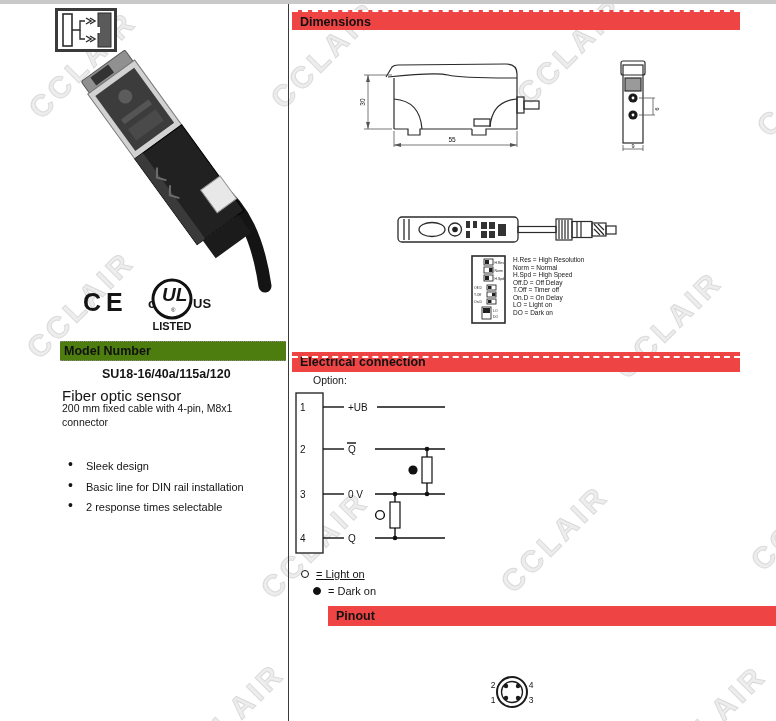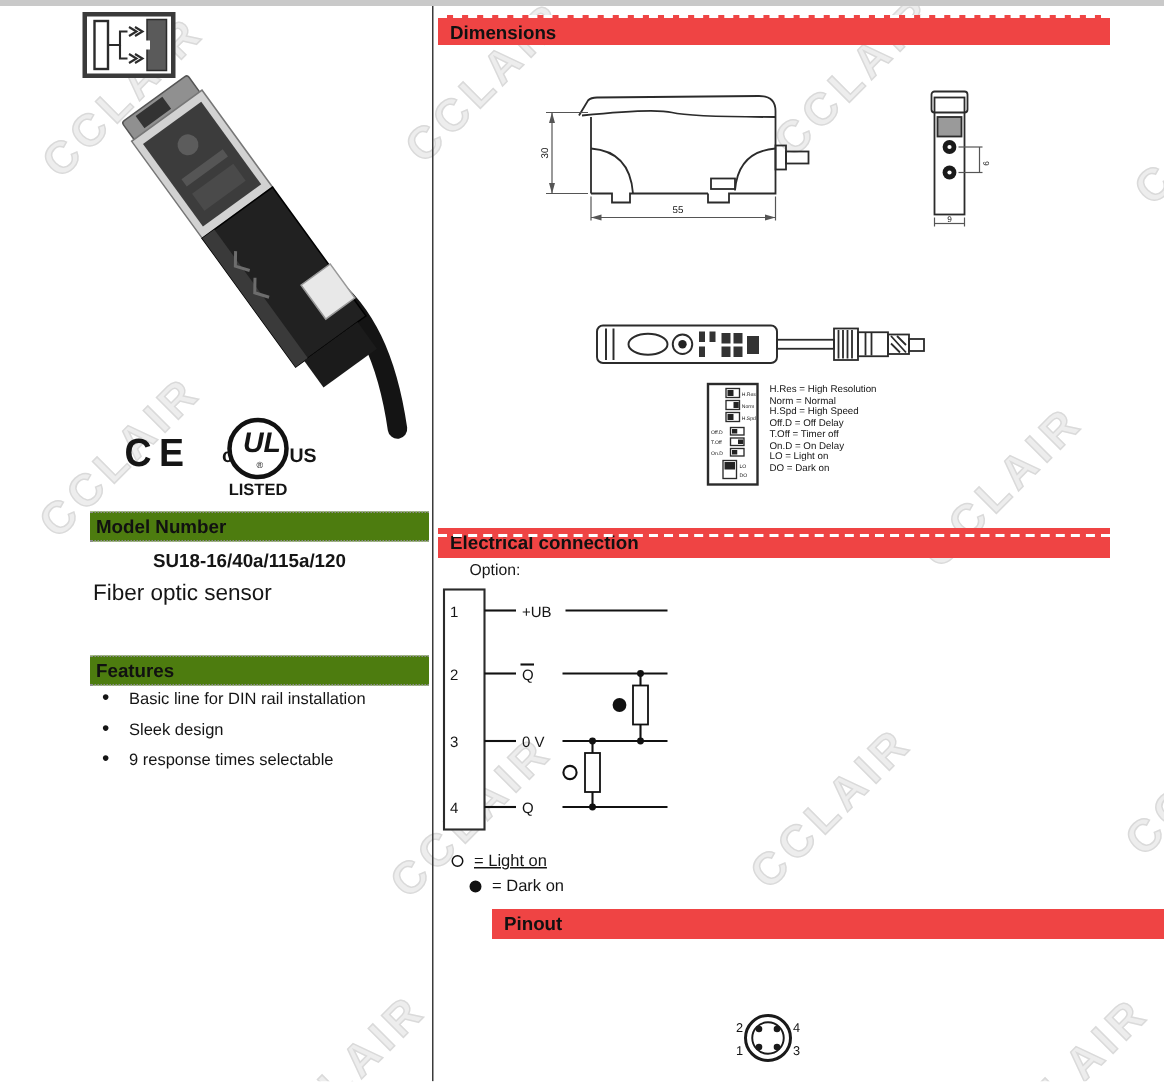--- a/index.html
+++ b/index.html
@@ -97,26 +97,26 @@
     <text x="8" y="34" font-size="13" font-weight="bold">c</text>
     <text x="22" y="27" font-size="19" font-weight="bold" font-style="italic">UL</text>
     <text x="31" y="38" font-size="6">®</text>
     <text x="53" y="34" font-size="13" font-weight="bold">US</text>
     <text x="32" y="56" font-size="11" font-weight="bold" text-anchor="middle">LISTED</text>
   </svg>
 
   <div class="lbar" style="top:341px;">Model Number</div>
   <div class="abs model-number">SU18-16/40a/115a/120</div>
   <div class="abs model-type">Fiber optic sensor</div>
-
-  <div class="lbar" style="top:437px;">Features</div>
+  <div class="abs model-desc">200 mm fixed cable with 4-pin, M8x1 connector</div>
+
   <ul class="abs features-list">
+    <li>Sleek design</li>
     <li>Basic line for DIN rail installation</li>
-    <li>Sleek design</li>
-    <li>9 response times selectable</li>
+    <li>2 response times selectable</li>
   </ul>
 
   <div class="hbar dashed-top" style="top:10px;">Dimensions</div>
 
   <svg style="left:346px;top:57px;" width="202" height="95" viewBox="0 0 202 95">
     <g fill="none" stroke="#2b2b2b" stroke-width="1.2">
       <path d="M40 20 L46 10 Q48 8 52 8 L160 7 Q171 7 171 17 L171 23"></path>
       <path d="M42 20 Q90 15 102 18 T171 21"></path>
       <path d="M48 21 V72"></path>
       <path d="M48 72 H62 V78 H74 V72 H126 V72"></path>

